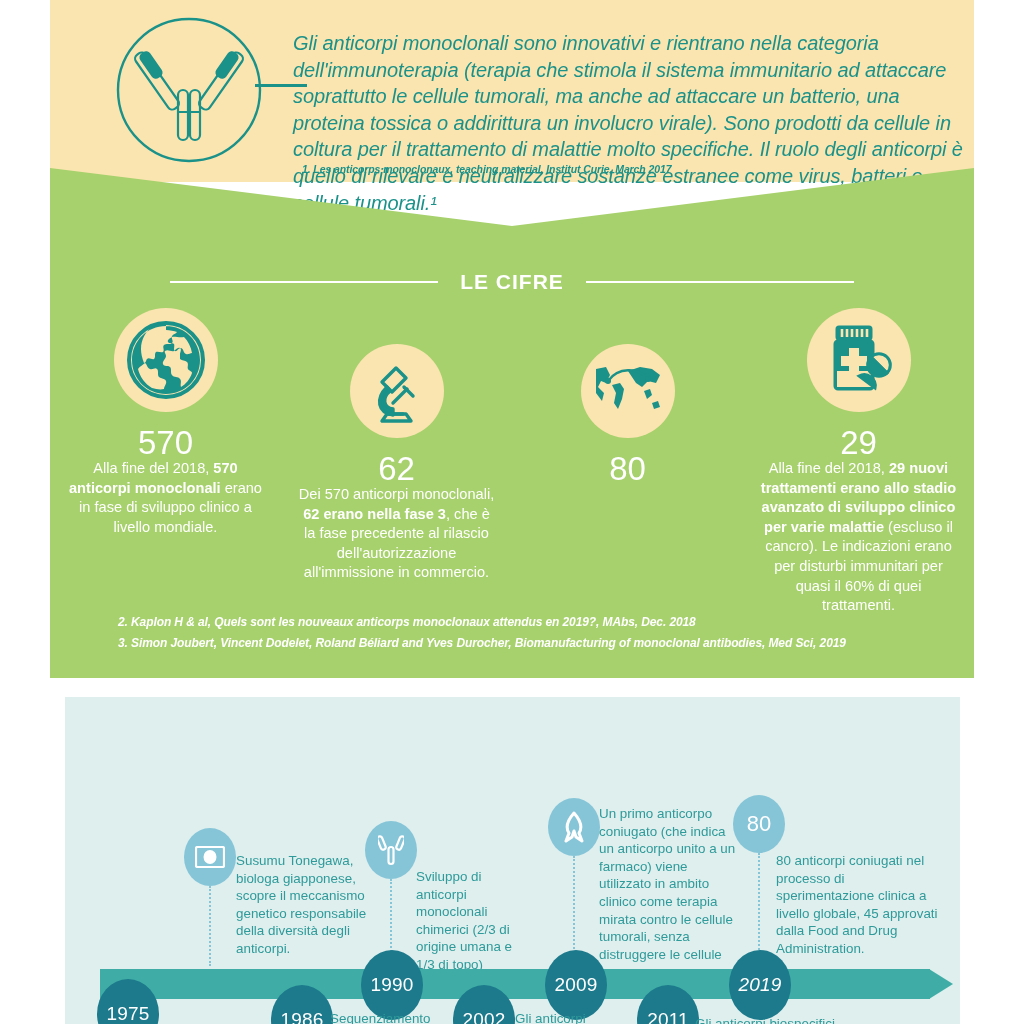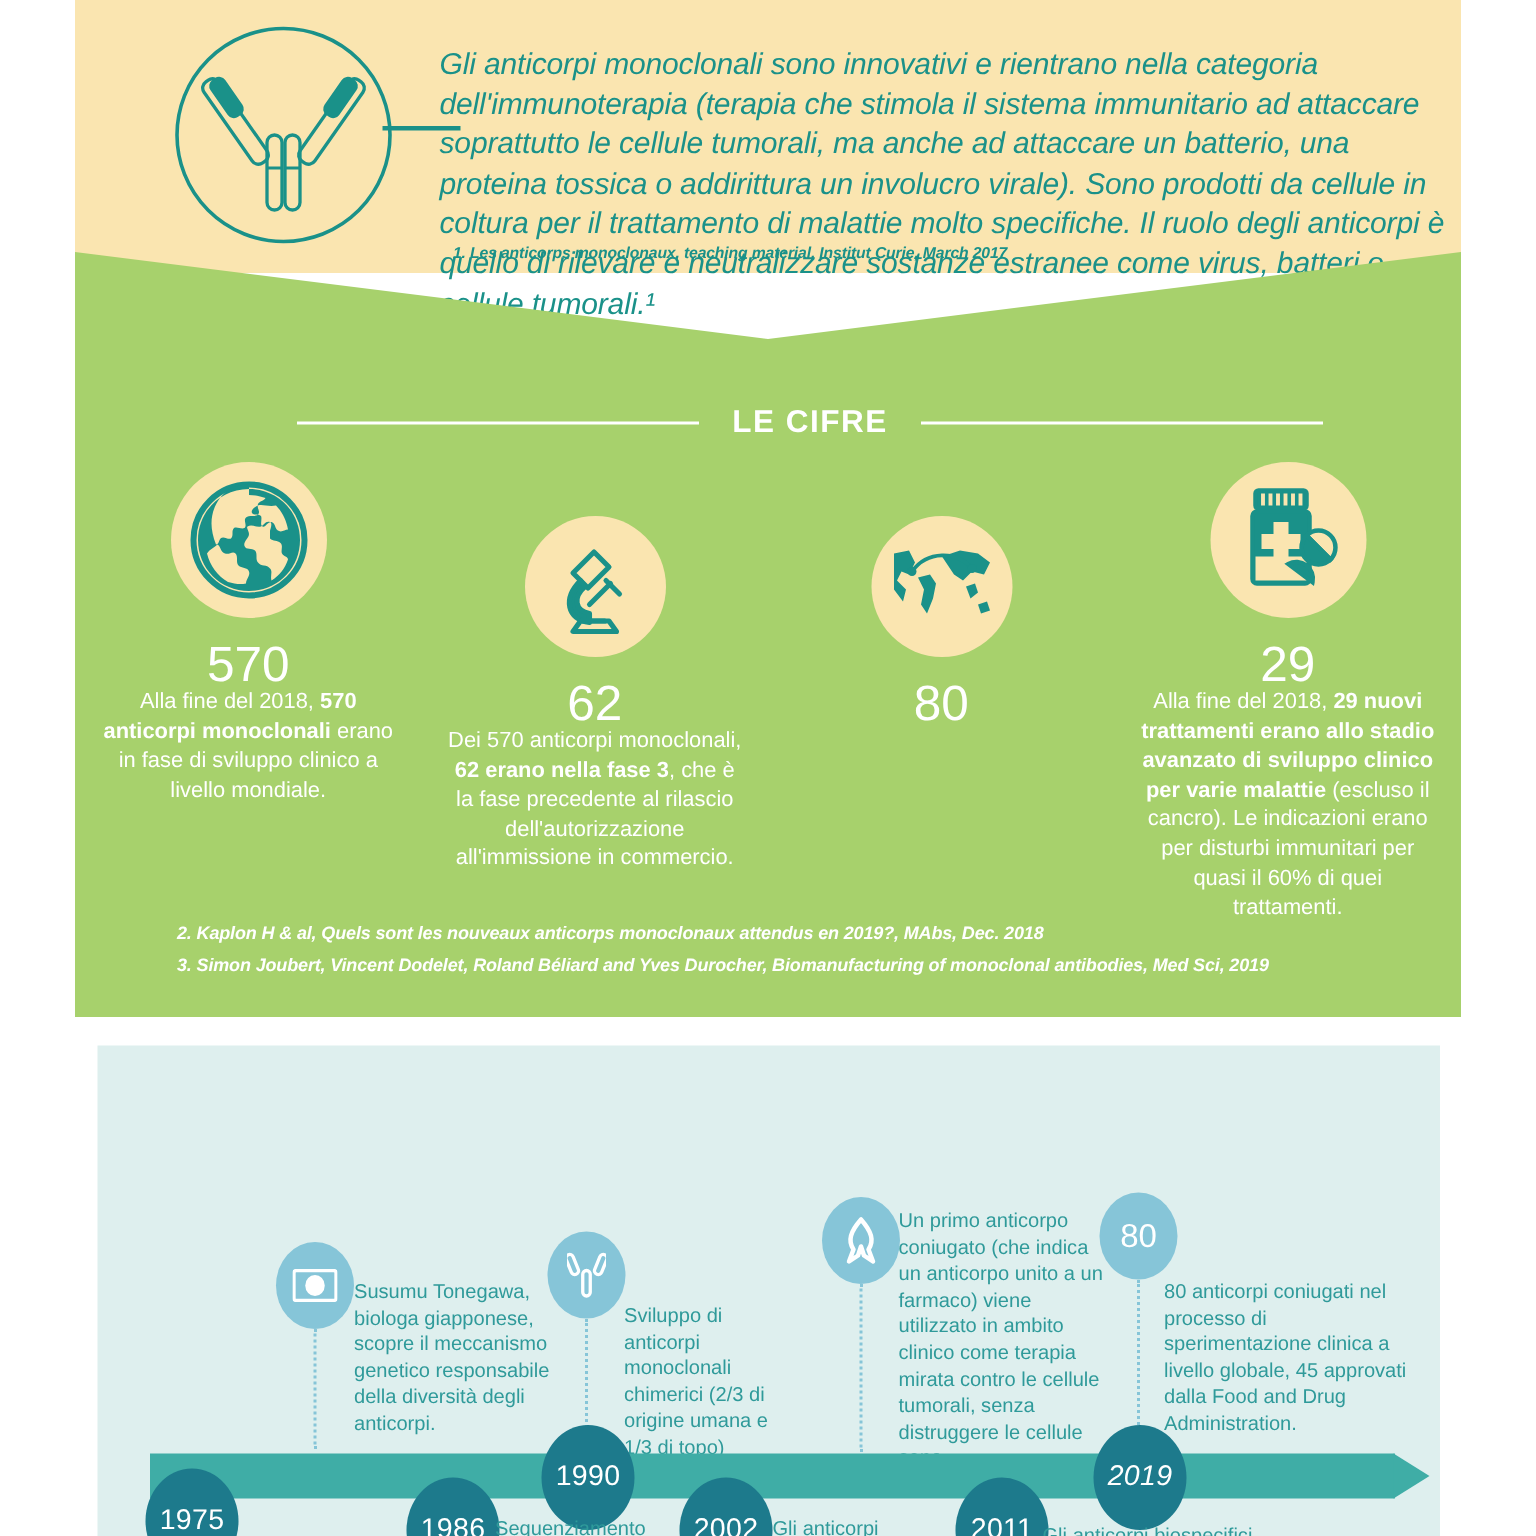--- a/index.html
+++ b/index.html
@@ -36,21 +36,21 @@
 
   
   .green{
     position:absolute;left:50px;top:168px;width:924px;height:510px;
   }
   .green-bg{position:absolute;inset:0;}
   .green-content{position:absolute;inset:0;}
 
   .le-cifre-row{
     position:absolute;left:0;top:100px;width:924px;height:28px;
-    display:flex;align-items:center;justify-content:center;gap:22px;padding-left:28px;
+    display:flex;align-items:center;justify-content:center;gap:22px;
   }
   .rule{height:2px;background:#ffffff;}
   .rule.left{width:268px;}
   .rule.right{width:268px;}
   .le-cifre-title{
     color:#ffffff;font-size:21px;font-weight:bold;letter-spacing:1.0px;
     white-space:nowrap;
   }
 
   .stats{
@@ -306,20 +306,21 @@
 
     <div class="tl-bar">
       <div class="tl-track"></div>
       <div class="tl-arrow"></div>
     </div>
 
     <div class="yr" style="left:32px;top:282px;">1975</div>
     <div class="yr" style="left:206px;top:288px;">1986</div>
     <div class="yr" style="left:296px;top:253px;">1990</div>
     <div class="yr" style="left:388px;top:288px;">2002</div>
+    <div class="yr" style="left:480px;top:253px;">2009</div>
     <div class="yr" style="left:572px;top:288px;">2011</div>
     <div class="yr" style="left:664px;top:253px;font-style:italic;">2019</div>
 
     <div class="ev-text" style="left:265px;top:313px;width:140px;">Sequenziamento</div>
     <div class="ev-text" style="left:450px;top:313px;width:140px;">Gli anticorpi</div>
     <div class="ev-text" style="left:630px;top:318px;width:200px;">Gli anticorpi biospecifici</div>
   </section>
 
 </div>
 

